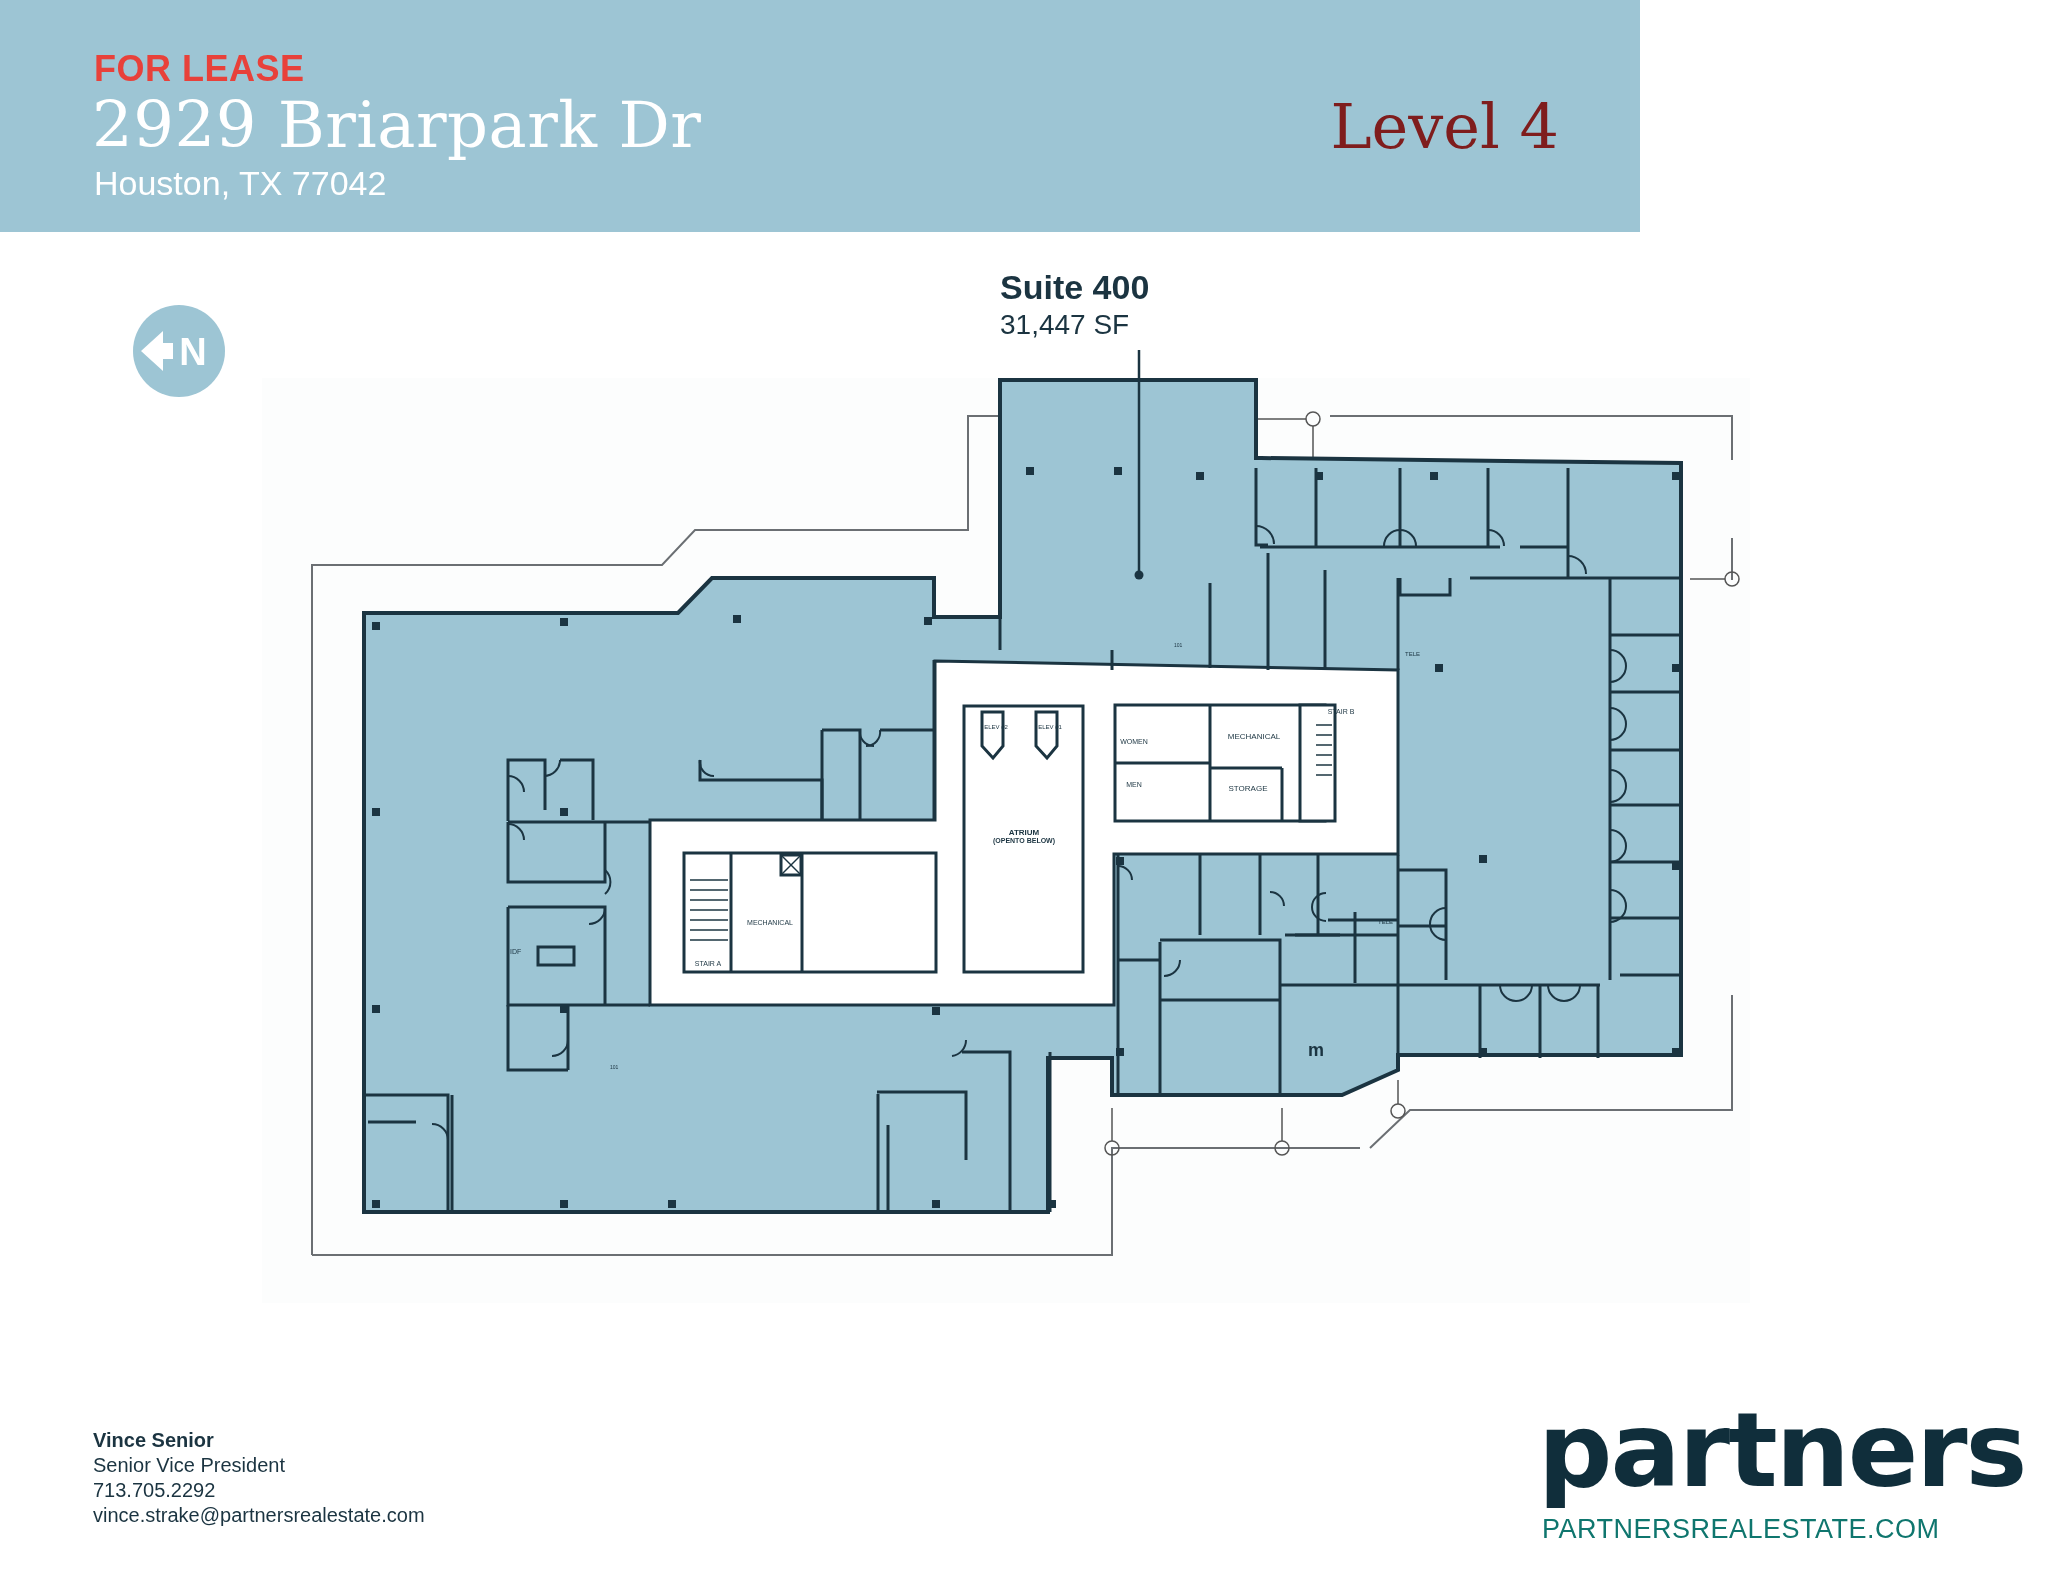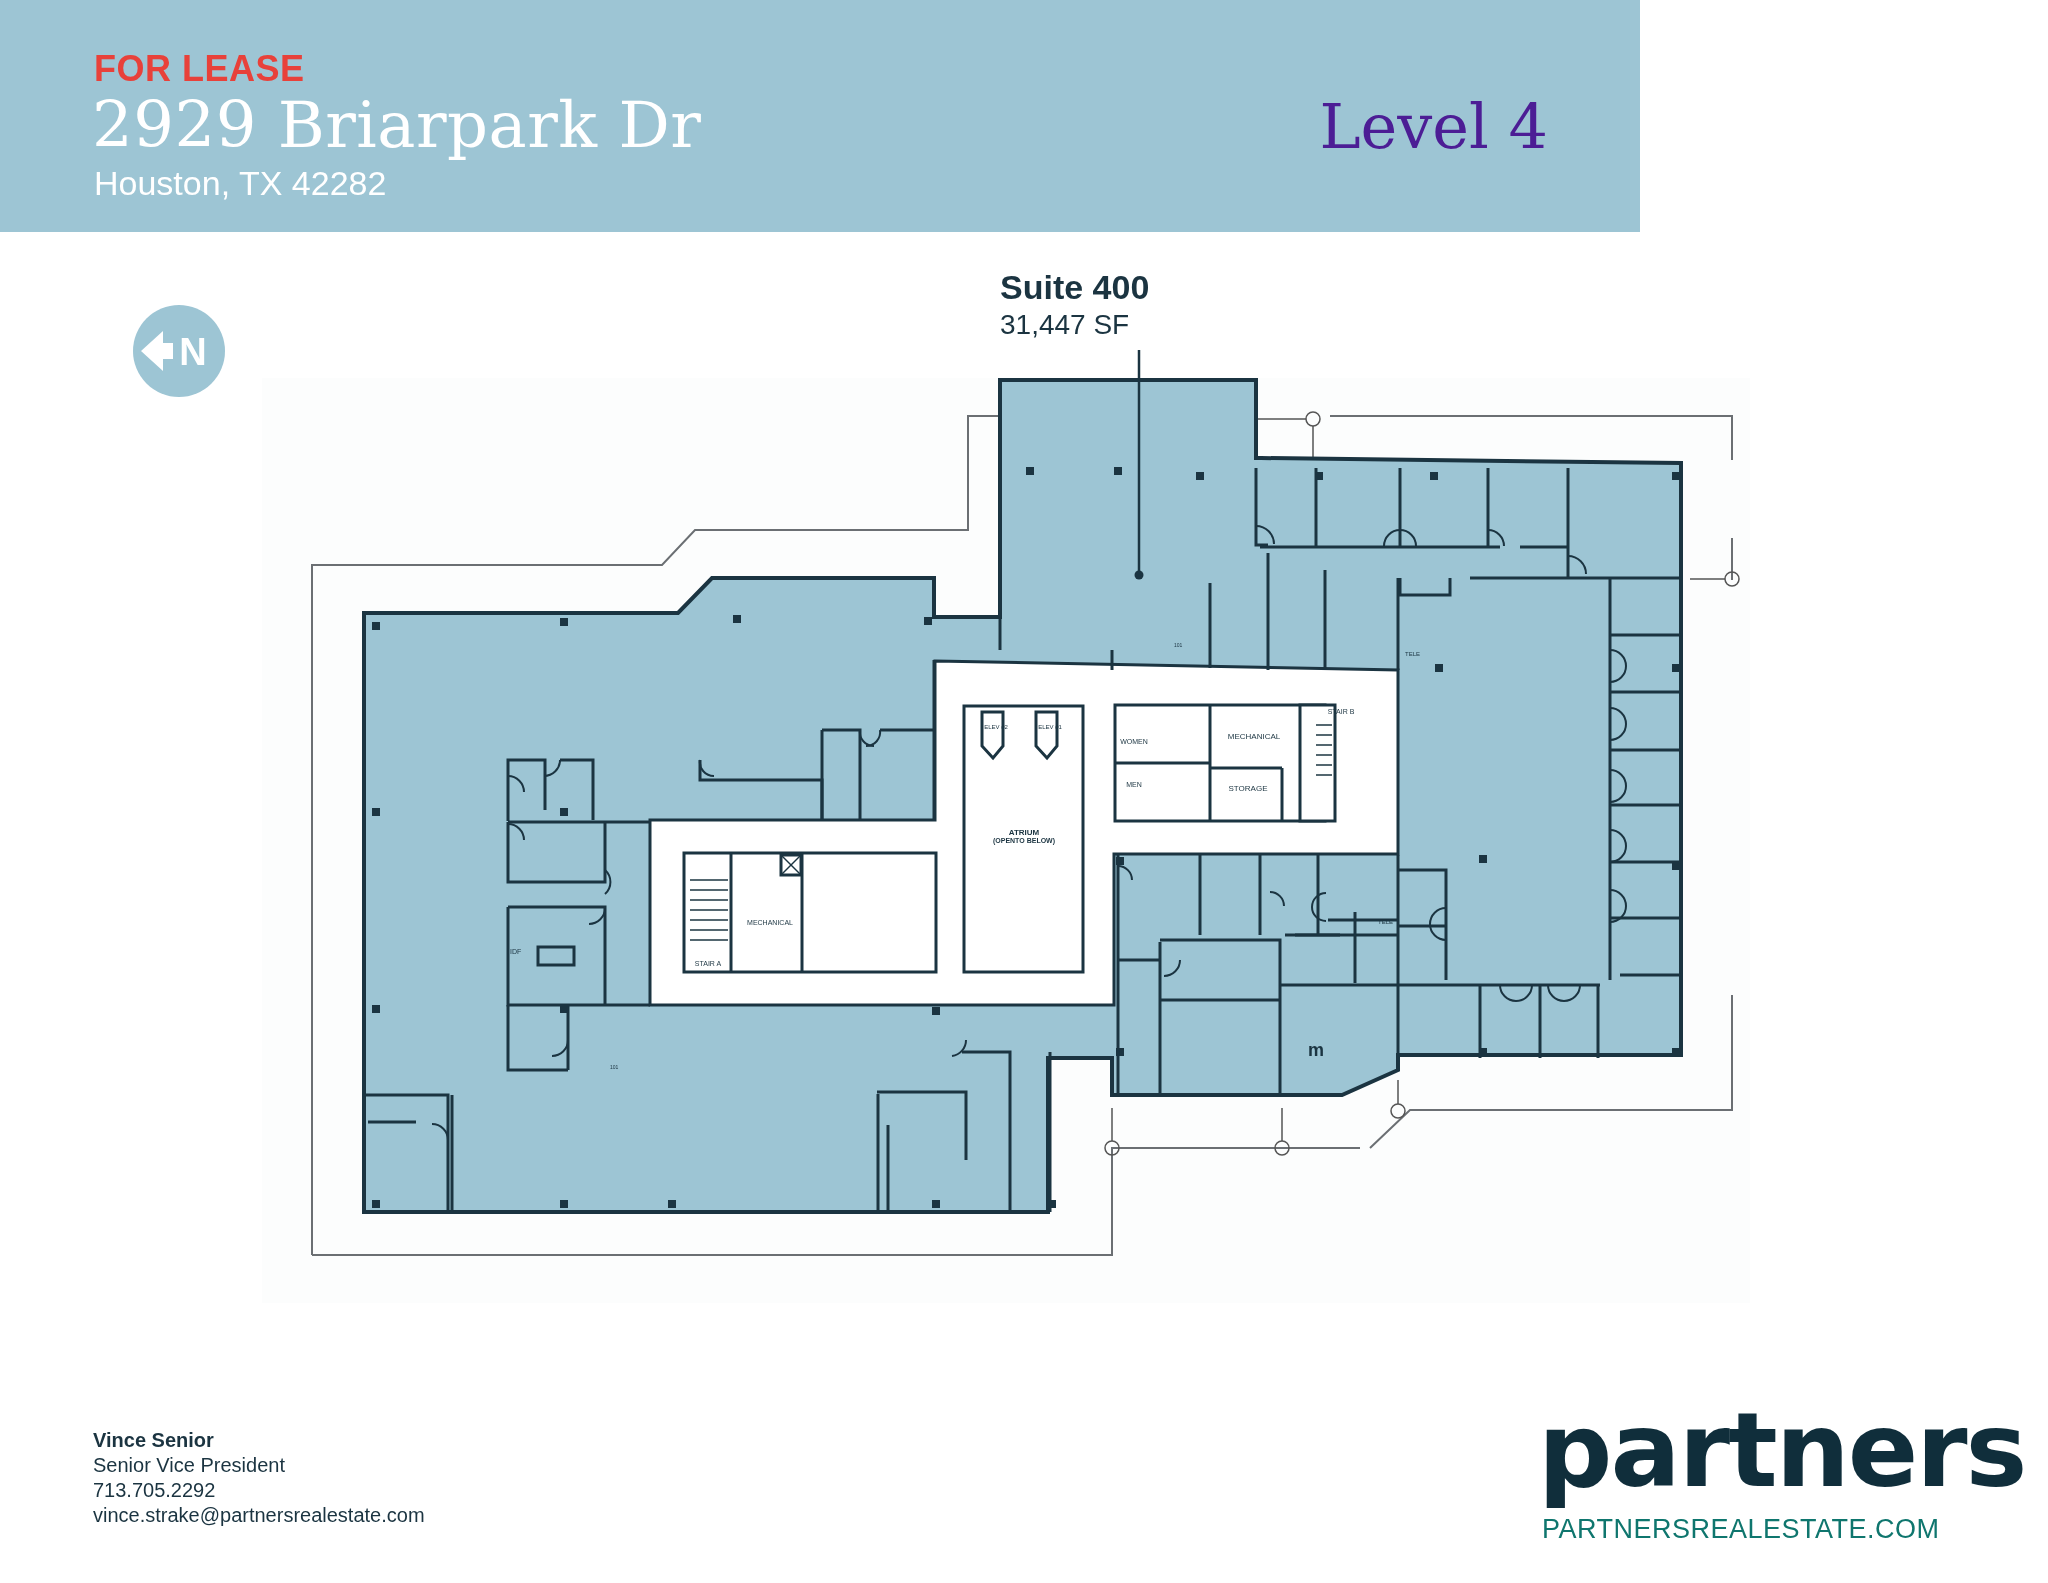--- a/index.html
+++ b/index.html
@@ -18,22 +18,22 @@
   .address {
     position: absolute; left: 92px; top: 88px;
     color: #ffffff; font-size: 64px; font-family: "DejaVu Serif", serif; font-weight: normal;
     letter-spacing: 0.5px;
   }
   .city {
     position: absolute; left: 94px; top: 164px;
     color: #ffffff; font-size: 34px; font-family: "Liberation Sans", sans-serif; font-weight: normal;
   }
   .level {
-    position: absolute; right: 92px; top: 90px;
-    color: #4c1d95; font-size: 62px; font-family: "DejaVu Serif", serif;
+    position: absolute; right: 81px; top: 90px;
+    color: #7f1d1d; font-size: 62px; font-family: "DejaVu Serif", serif;
   }
 
   .north {
     position: absolute; left: 133px; top: 305px; width: 92px; height: 92px;
     border-radius: 50%; background: #9dc5d4;
   }
 
   .suite-label {
     position: absolute; left: 1000px; top: 268px; width: 280px; 
   }
@@ -54,21 +54,21 @@
     position: absolute; left: 1542px; top: 1514px;
     color: #0f766e; font-size: 27px; font-weight: normal; letter-spacing: 0.5px;
   }
 </style>
 </head>
 <body>
 
 <div class="header">
   <div class="for-lease">FOR LEASE</div>
   <div class="address">2929 Briarpark Dr</div>
-  <div class="city">Houston, TX 42282</div>
+  <div class="city">Houston, TX 77042</div>
   <div class="level">Level 4</div>
 </div>
 
 <div class="north">
   <svg width="92" height="92" viewBox="0 0 92 92">
     <polygon points="8,46 30,26 30,38 40,38 40,54 30,54 30,66" fill="#ffffff"></polygon>
     <text x="60" y="60" text-anchor="middle" fill="#ffffff" font-family="Liberation Sans, sans-serif" font-weight="bold" font-size="38">N</text>
   </svg>
 </div>
 

